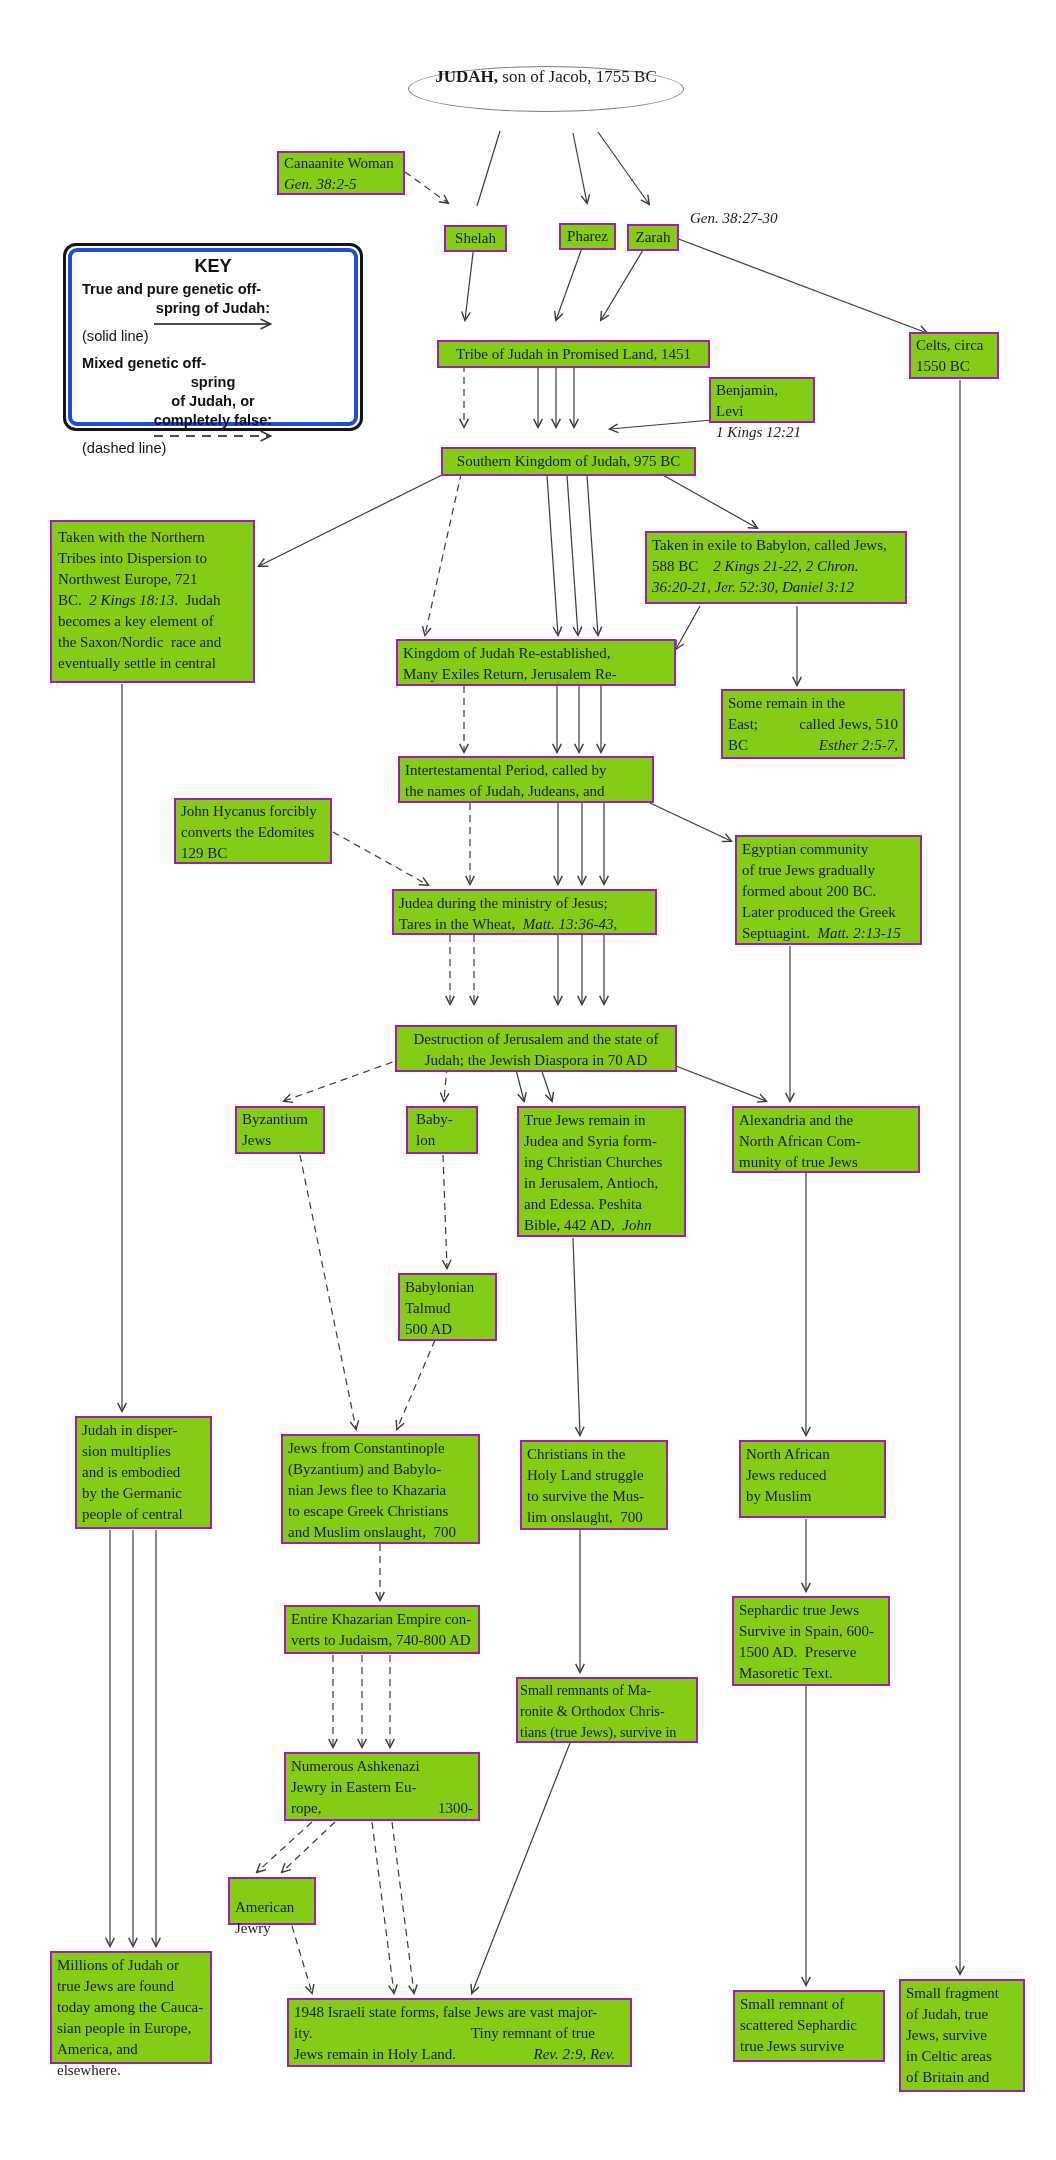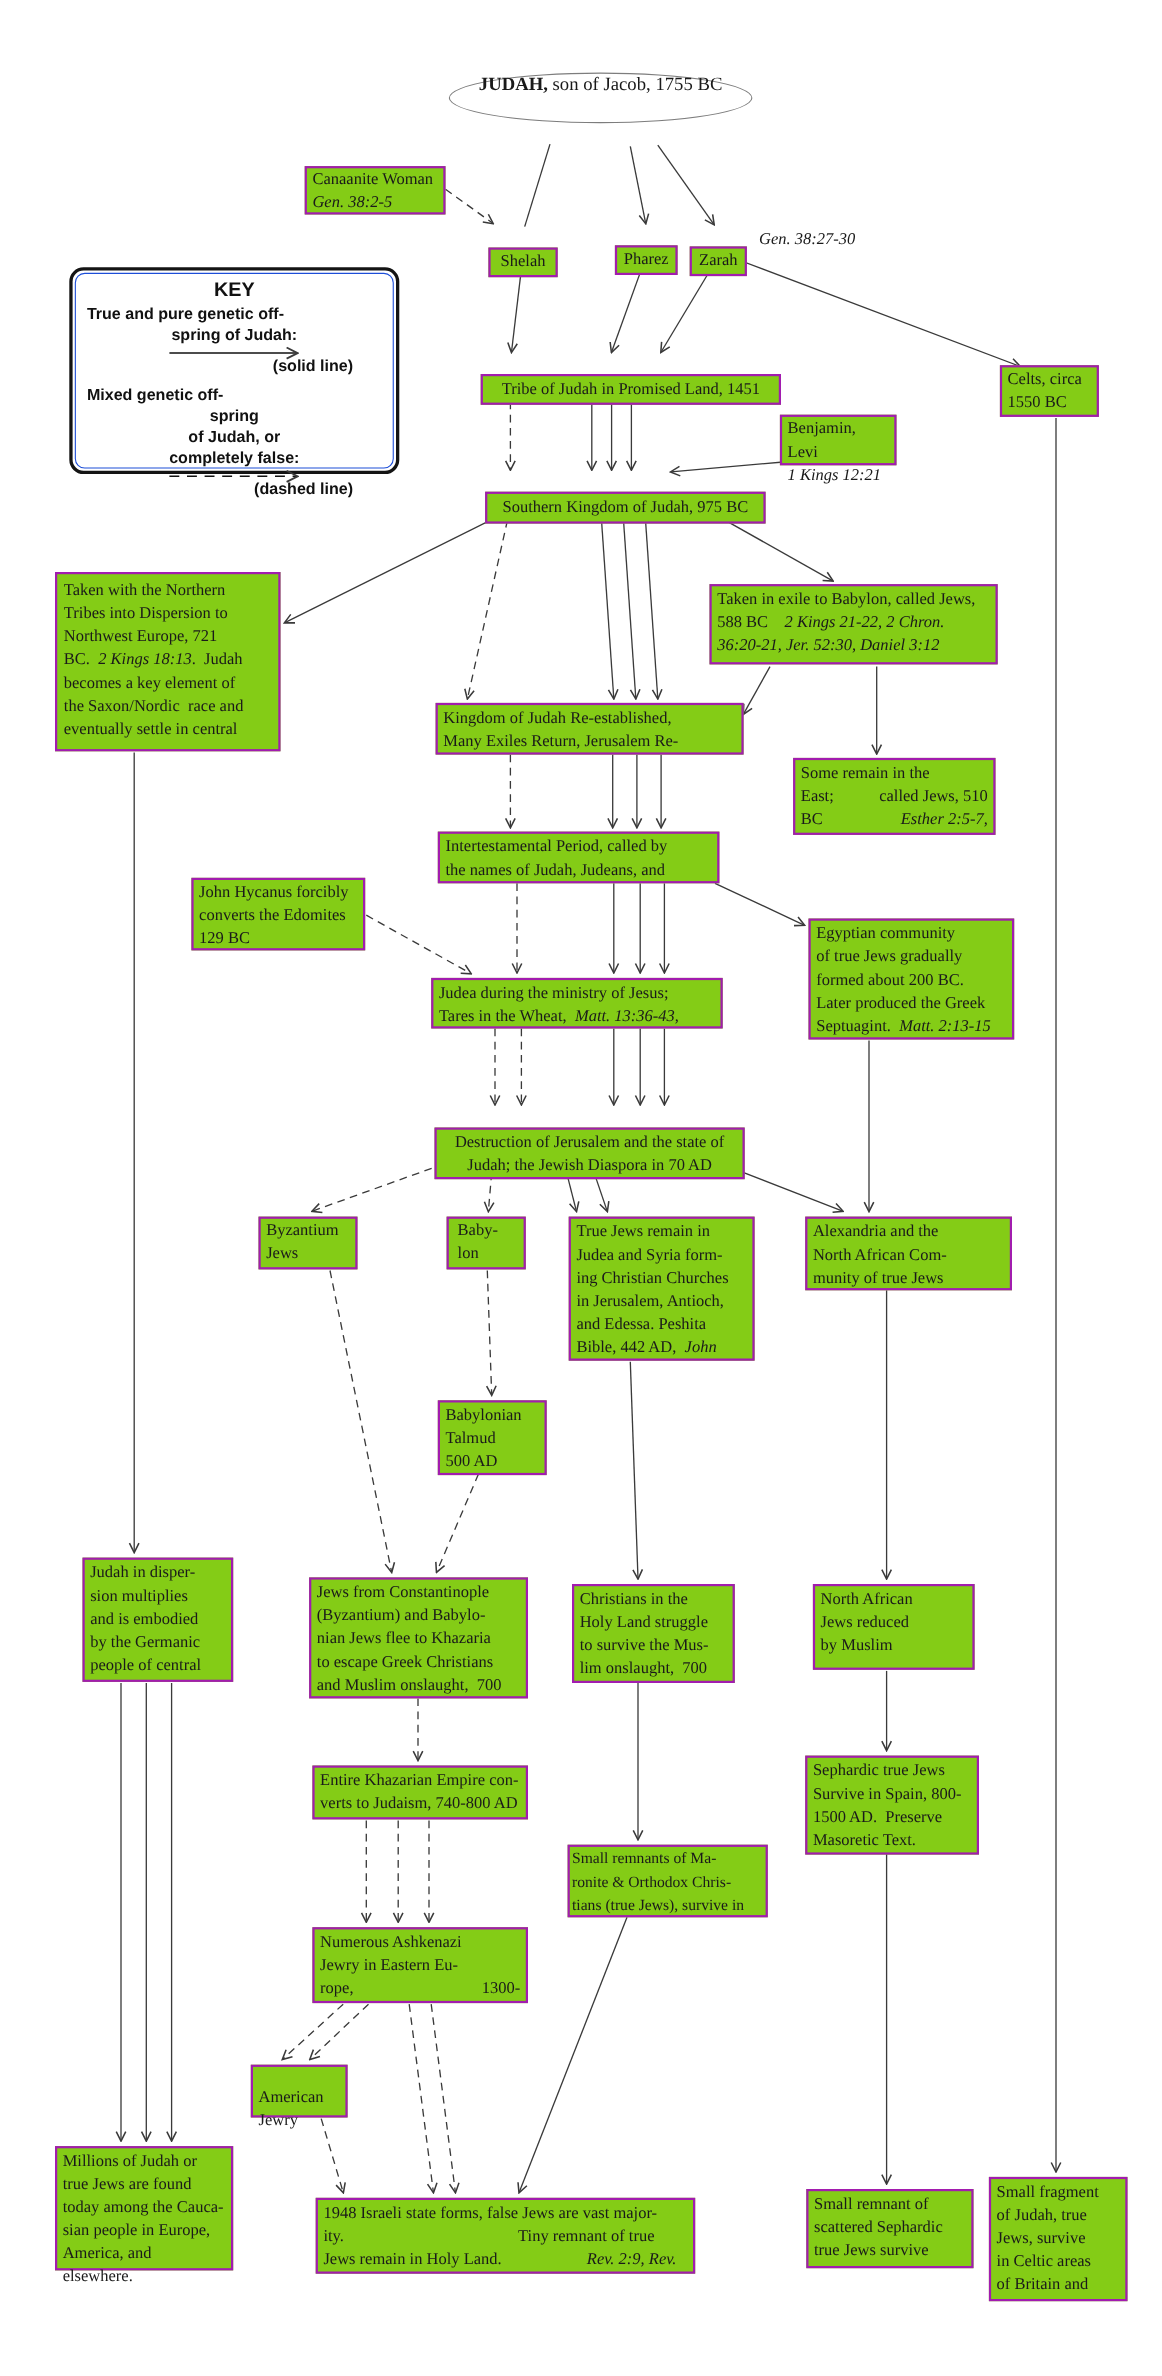--- a/index.html
+++ b/index.html
@@ -13,26 +13,26 @@
   .ln{white-space:pre-wrap;}
   .sp{display:flex;justify-content:space-between;white-space:pre-wrap;}
   .it{font-style:italic;}
   .ctr{text-align:center;margin-top:16px;}
   .f14{font-size:14.2px;padding:1px 2px;}
   .nob{border:none;background:transparent;padding:0;}
   .oval{position:absolute;box-sizing:border-box;border:1px solid #7d7d7d;border-radius:50%;
         display:flex;align-items:flex-start;justify-content:center;font-size:17px;background:#fff;}
   .key{position:absolute;box-sizing:border-box;border:3px solid #141414;border-radius:13px;
        background:#fff;padding:2px;}
-  .key-inner{border:1px solid #1d4ed8;border-radius:9px;height:100%;box-sizing:border-box;
+  .key-inner{border:4px solid #1d4ed8;border-radius:9px;height:100%;box-sizing:border-box;
        padding:5px 10px 4px 10px;font-family:"Liberation Sans",sans-serif;font-size:14.6px;
        line-height:19px;font-weight:bold;color:#111;}
   .key-title{text-align:center;font-size:18px;margin-bottom:4px;}
   .key-row{display:flex;align-items:center;justify-content:space-between;flex-direction:column;}
-  .key-cap{font-weight:bold;text-align:right;padding-right:26px;margin-top:-3px;}
+  .key-cap{font-weight:normal;padding-right:26px;margin-top:-3px;}
   .key-gap{height:8px;}
   .karr{flex:0 0 auto;margin-left:6px;}
 </style>
 </head>
 <body>
 
 <div id="canvas">
 
   <svg id="edges" width="1056" height="2160">
     <defs>
@@ -291,21 +291,21 @@
     <div class="ln">by Muslim</div>
   </div>
 
   <div class="node" style="left:284px;top:1605px;width:196px;height:49px">
     <div class="ln">Entire Khazarian Empire con-</div>
     <div class="ln">verts to Judaism, 740-800 AD</div>
   </div>
 
   <div class="node" style="left:732px;top:1596px;width:158px;height:90px">
     <div class="ln">Sephardic true Jews</div>
-    <div class="ln">Survive in Spain, 800-</div>
+    <div class="ln">Survive in Spain, 600-</div>
     <div class="ln">1500 AD.  Preserve</div>
     <div class="ln">Masoretic Text.</div>
   </div>
 
   <div class="node" style="left:284px;top:1752px;width:196px;height:69px">
     <div class="ln">Numerous Ashkenazi</div>
     <div class="ln">Jewry in Eastern Eu-</div>
     <div class="sp"><span>rope,</span><span>1300-</span></div>
   </div>
 

